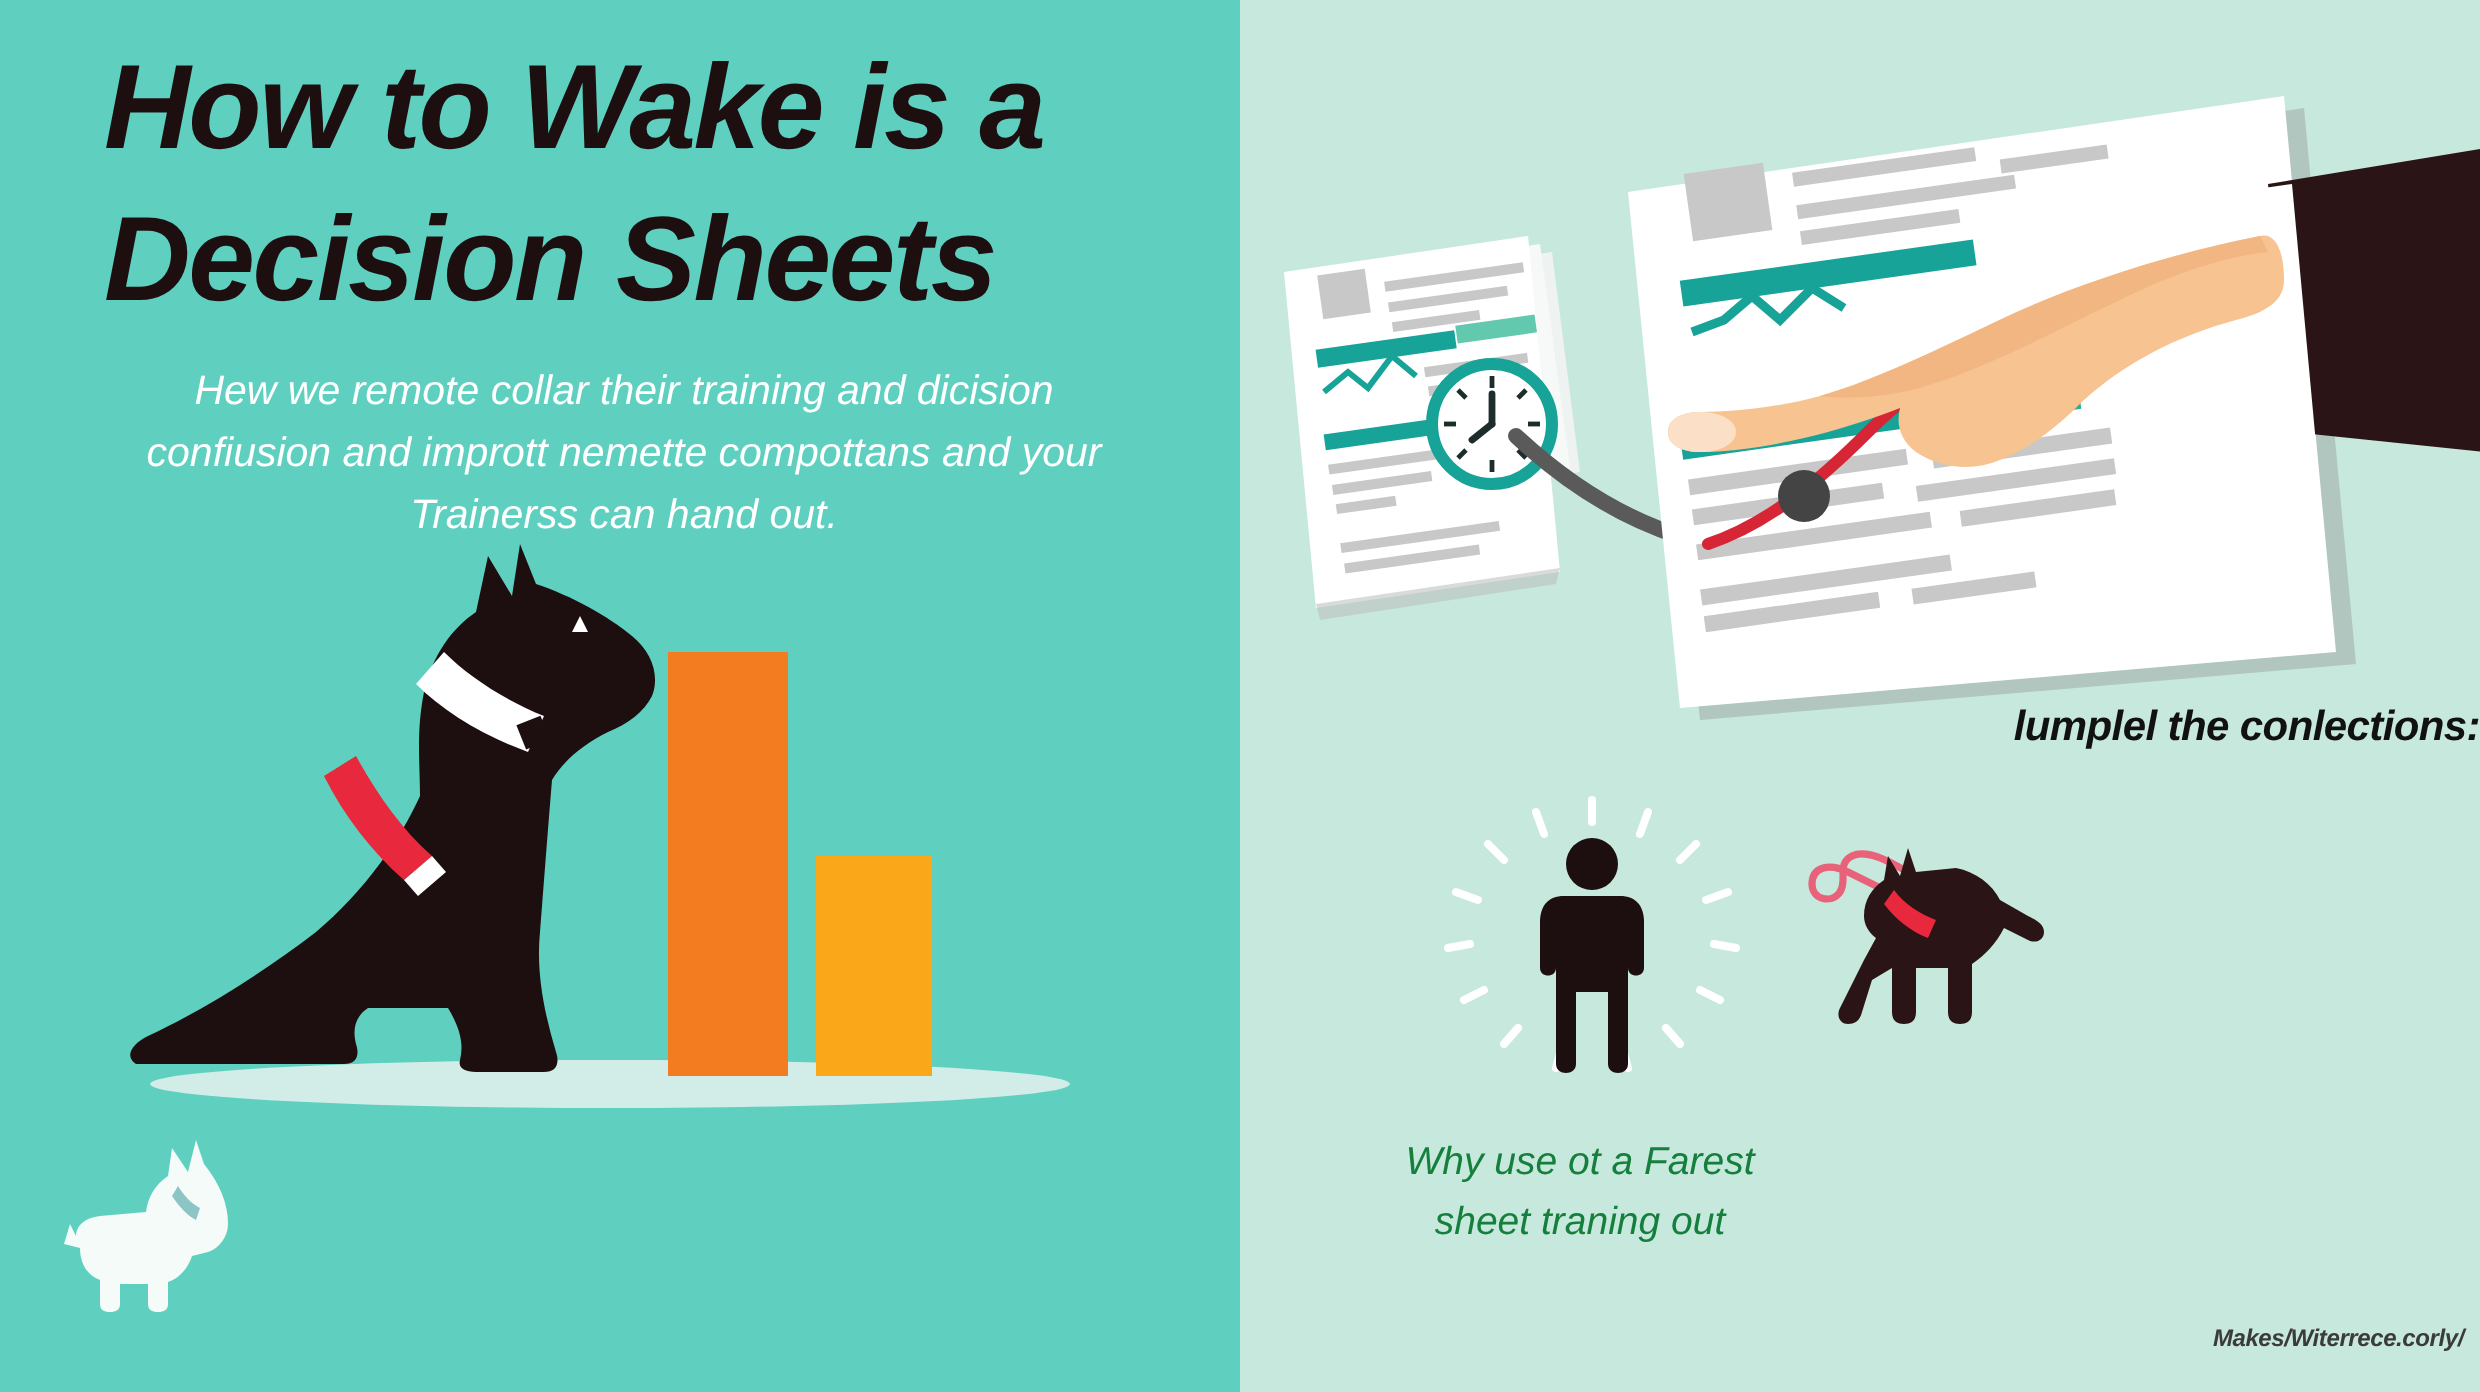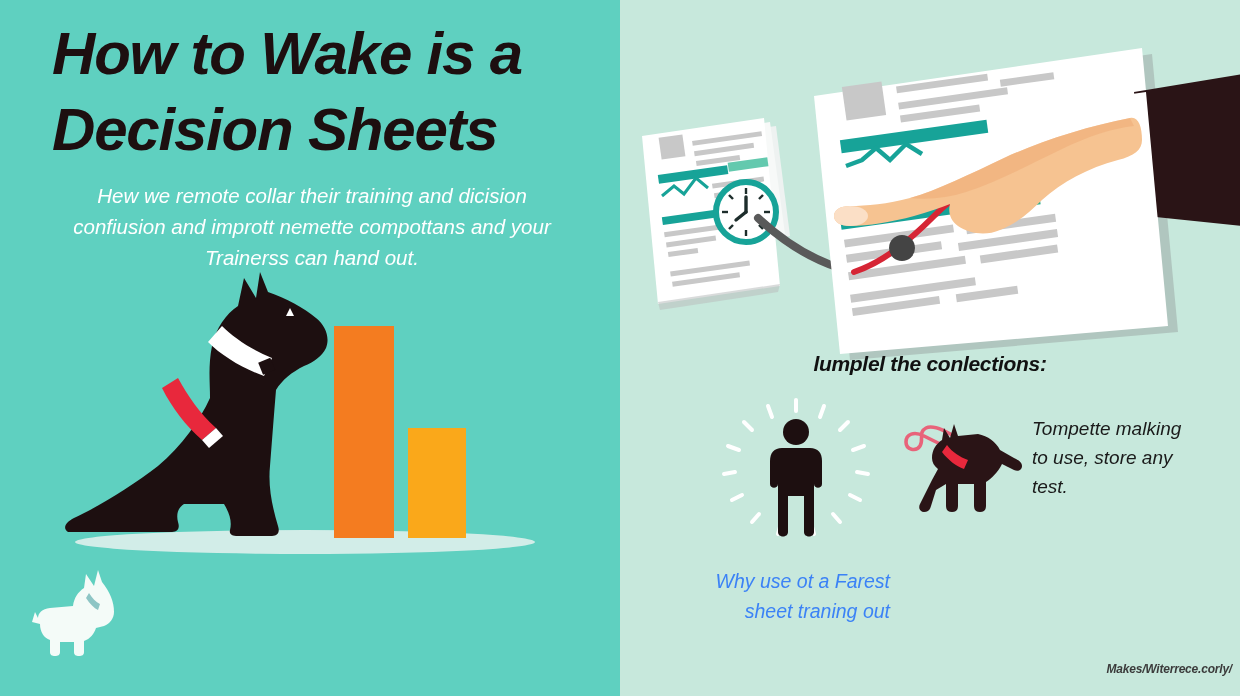--- a/index.html
+++ b/index.html
@@ -73,21 +73,21 @@
     left: 618px;
     top: 40px;
     width: 625px;
     height: 320px;
   }
   #section-heading {
     position: absolute;
     left: 620px;
     top: 352px;
     width: 620px;
-    text-align: center;
+    text-align: right;
     font-size: 21px;
     font-weight: bold;
     color: #111111;
     letter-spacing: -0.3px;
     margin: 0;
   }
   #person-figure {
     position: absolute;
     left: 706px;
     top: 396px;
@@ -109,22 +109,22 @@
     font-size: 19px;
     line-height: 1.52;
     color: #1a1a1a;
     margin: 0;
   }
   .bottom-col {
     position: absolute;
     top: 566px;
     font-size: 19.5px;
     line-height: 1.56;
-    color: #3b82f6;
-    text-align: right;
+    color: #15803d;
+    text-align: center;
     margin: 0;
   }
   #bottom-col-left  { left: 690px; width: 200px; }
   #bottom-col-right { left: 895px; width: 250px; }
   #footer-credit {
     position: absolute;
     right: 8px;
     top: 662px;
     font-size: 12px;
     font-weight: bold;
@@ -351,19 +351,18 @@
                C16,94 18,98 22,98 C26,98 28,96 29,92
                L34,76 L44,70 L44,92 C44,96 46,98 50,98 C54,98 56,96 56,92
                L56,70 L72,70 L72,92 C72,96 74,98 78,98 C82,98 84,96 84,92
                L84,68 C90,64 96,58 100,50
                L112,56 C116,58 120,56 120,52 C120,48 116,46 112,44
                L98,36 C94,28 86,22 76,20 Z"></path>
     </g>
     <path d="M40,38 C46,46 54,52 62,55 L66,46 C58,43 50,38 45,31 Z" fill="#e8283c"></path>
   </svg>
 
-  <p id="side-note">Tompette malking to use, store any test.</p>
 
   <p class="bottom-col" id="bottom-col-left">Why use ot a Farest sheet traning out</p>
 
   <p id="footer-credit">Makes/Witerrece.corly/</p>
 
 </div>
 
 </body></html>

